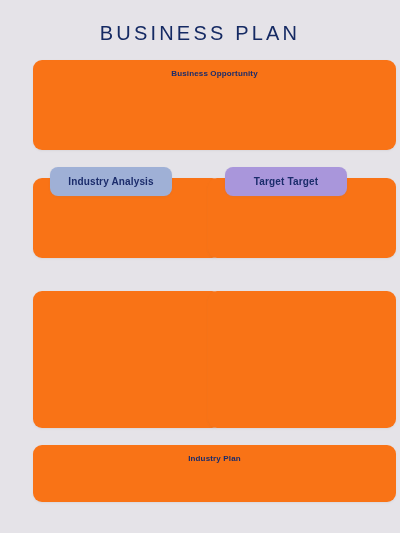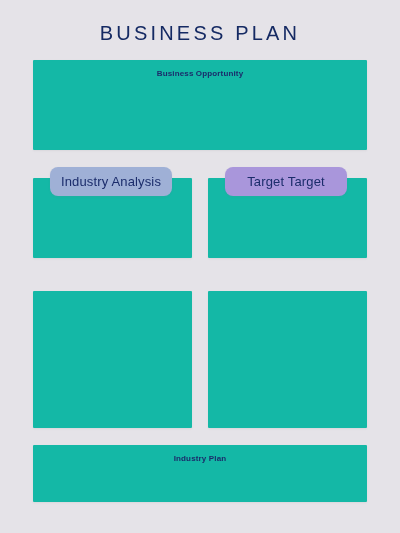--- a/index.html
+++ b/index.html
@@ -32,23 +32,24 @@
     font-weight: normal;
     letter-spacing: 3.2px;
     color: #152a63;
     line-height: 26px;
     white-space: nowrap;
   }
 
   
   .card {
     position: absolute;
-    background: #14b8a6;
-    border-radius: 1px;
+    background: #f97316;
+    border-radius: 9px;
     box-shadow: 0 1px 2px rgba(120,115,130,0.10);
+    padding-left: 29px;
   }
   .card-heading {
     position: absolute;
     left: 0;
     top: 8px;
     width: 100%;
     text-align: center;
     font-size: 8px;
     font-weight: bold;
     letter-spacing: 0.15px;
@@ -67,22 +68,22 @@
   
   .badge {
     position: absolute;
     border-radius: 8px;
     display: flex;
     align-items: center;
     justify-content: center;
     box-shadow: 0 1px 2px rgba(120,115,130,0.12);
   }
   .badge-label {
-    font-size: 13px;
-    font-weight: normal;
+    font-size: 10px;
+    font-weight: bold;
     letter-spacing: 0.15px;
     color: #1b2c6b;
     line-height: 11px;
     white-space: nowrap;
   }
 
   #badge-industry-analysis {
     left: 50px; top: 167px; width: 122px; height: 29px;
     background: #9fb0d6;
   }

